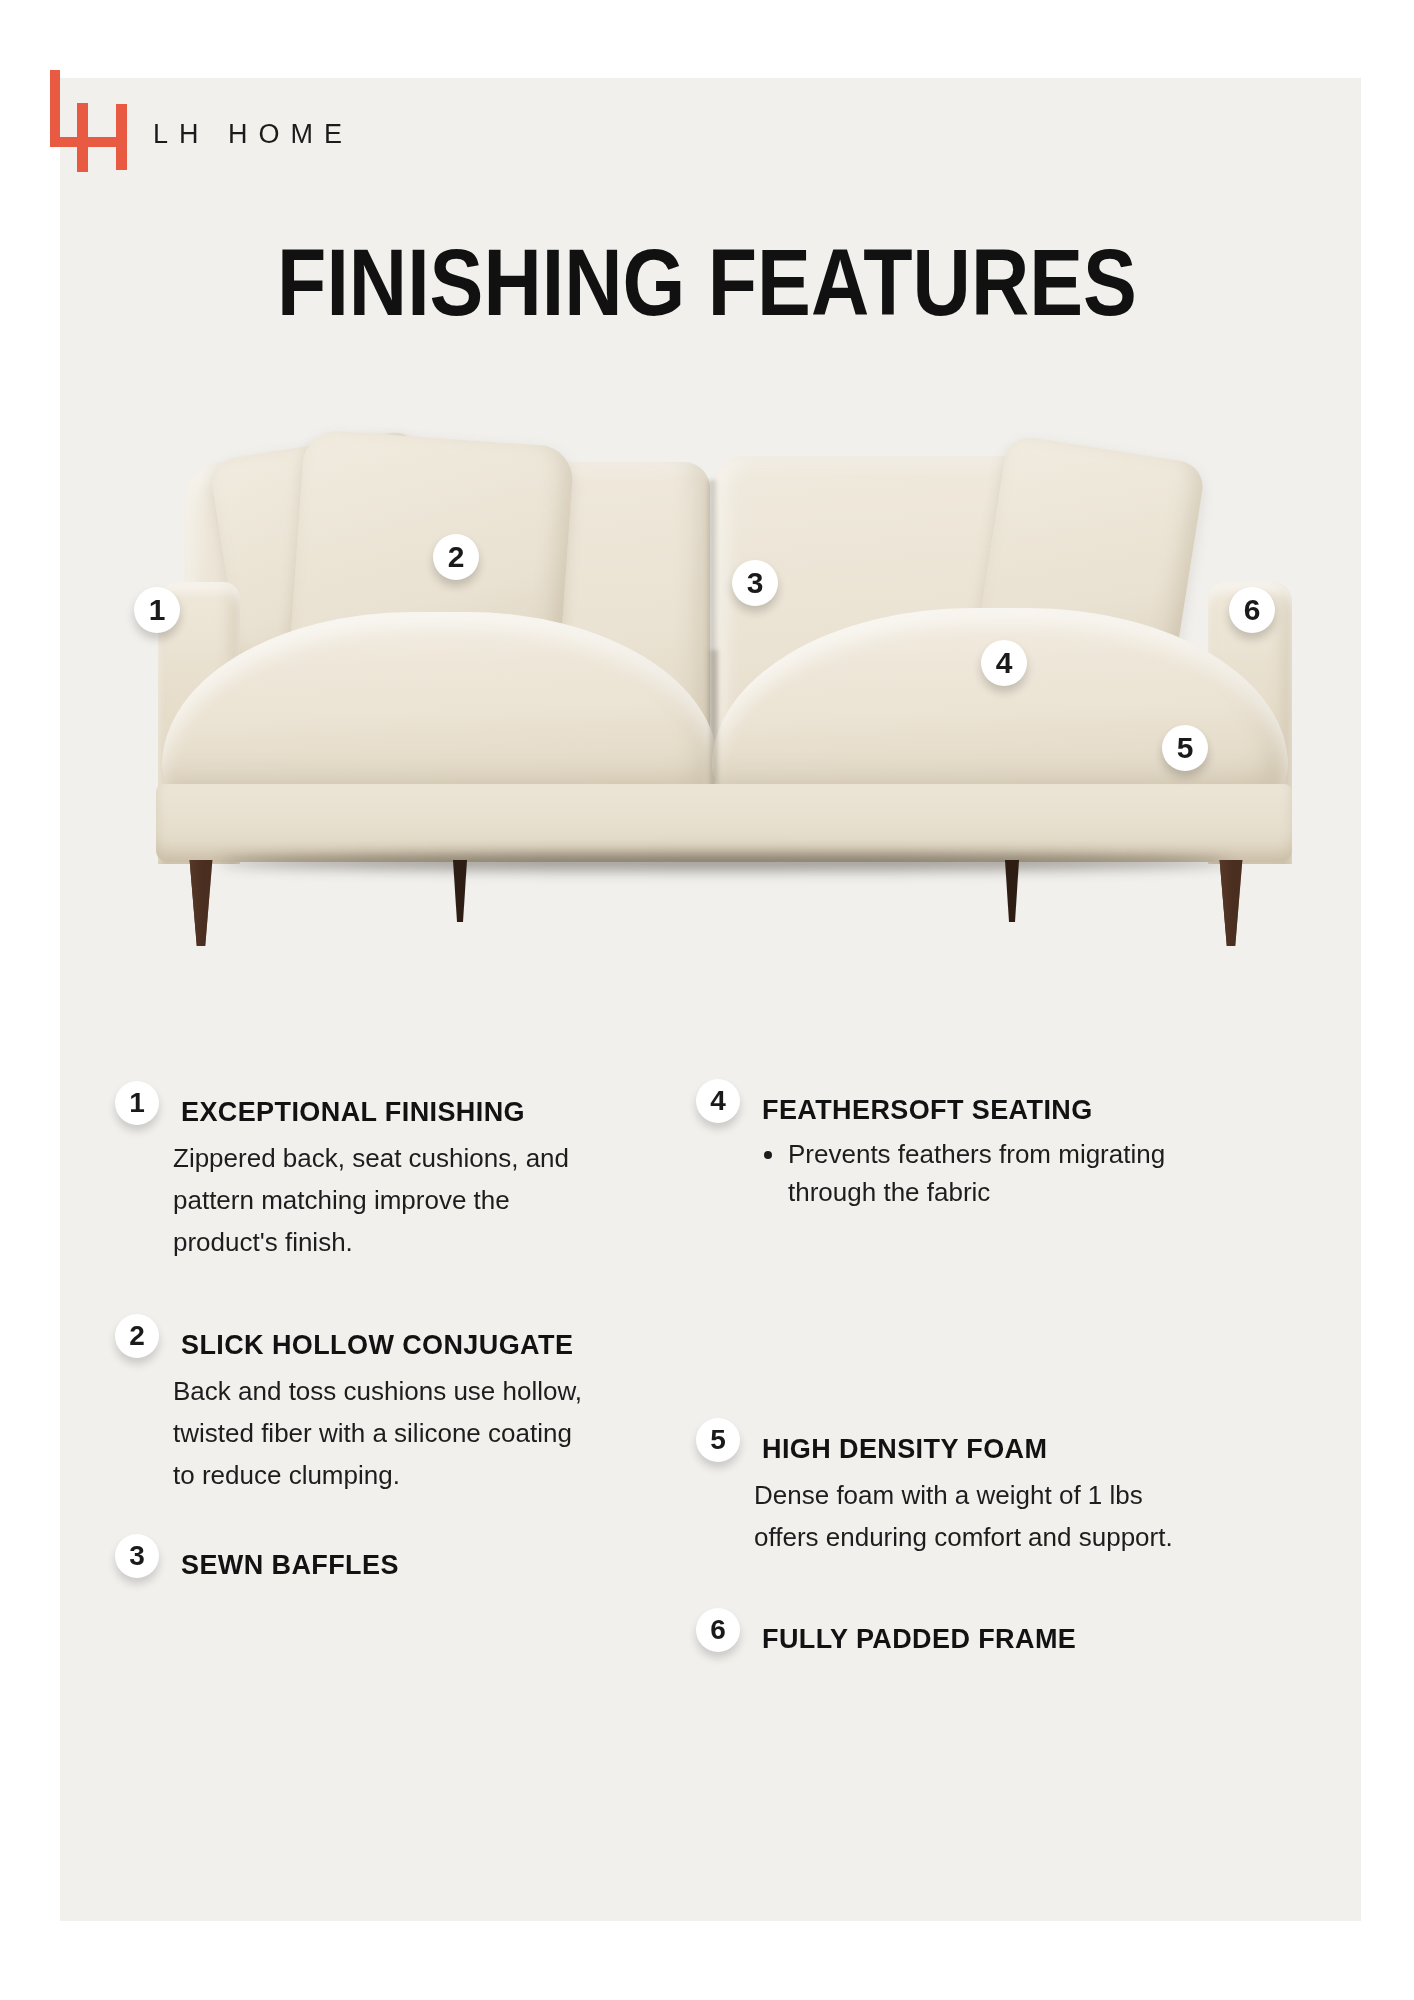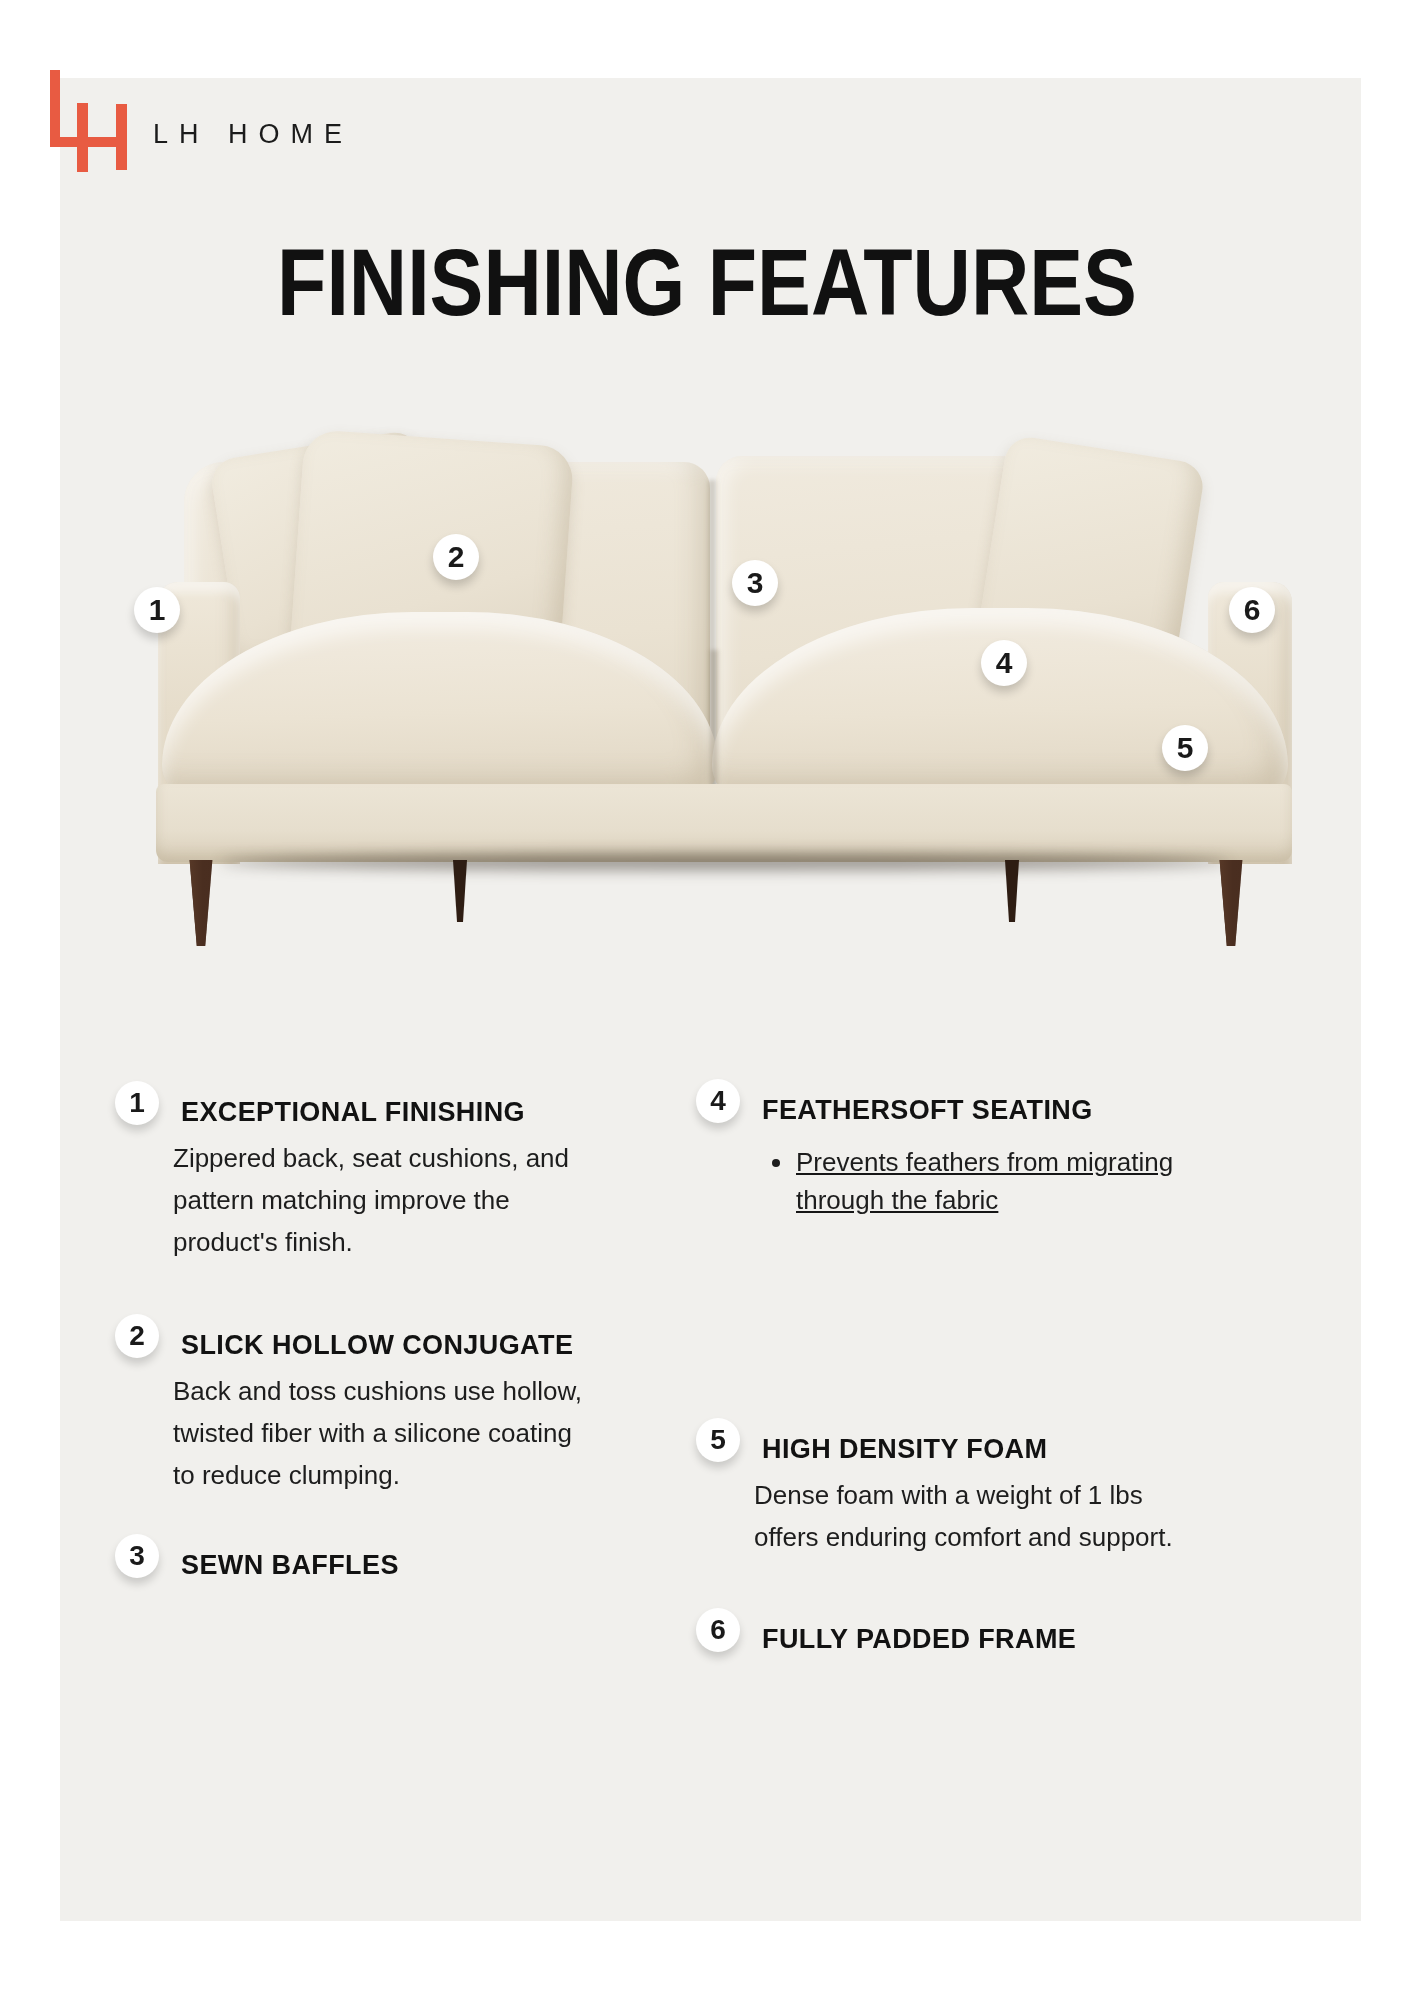--- a/index.html
+++ b/index.html
@@ -115,21 +115,21 @@
   }
   .feature .content{margin-left:58px;}
   .feature h3{
     margin:8px;font-size:27px;font-weight:700;letter-spacing:.4px;
     color:#121212;line-height:34px;white-space:nowrap;
   }
   .feature p{
     margin:4px 0 0 0;font-size:26px;font-weight:400;color:#1d1d1d;
     line-height:42px;white-space:pre-line;
   }
-  .feature ul{margin:16px;padding:0;list-style:none;text-decoration:underline;}
+  .feature ul{margin:8px;padding:0;list-style:none;}
   .feature li{
     position:relative;padding-left:26px;font-size:26px;color:#1d1d1d;
     line-height:38px;white-space:pre-line;
   }
   .feature li::before{
     content:"";position:absolute;left:2px;top:16px;width:8px;height:8px;
     border-radius:50%;background:#1d1d1d;
   }
   .f1{left:115px;top:1087px;width:540px;}
   .f2{left:115px;top:1320px;width:540px;}

